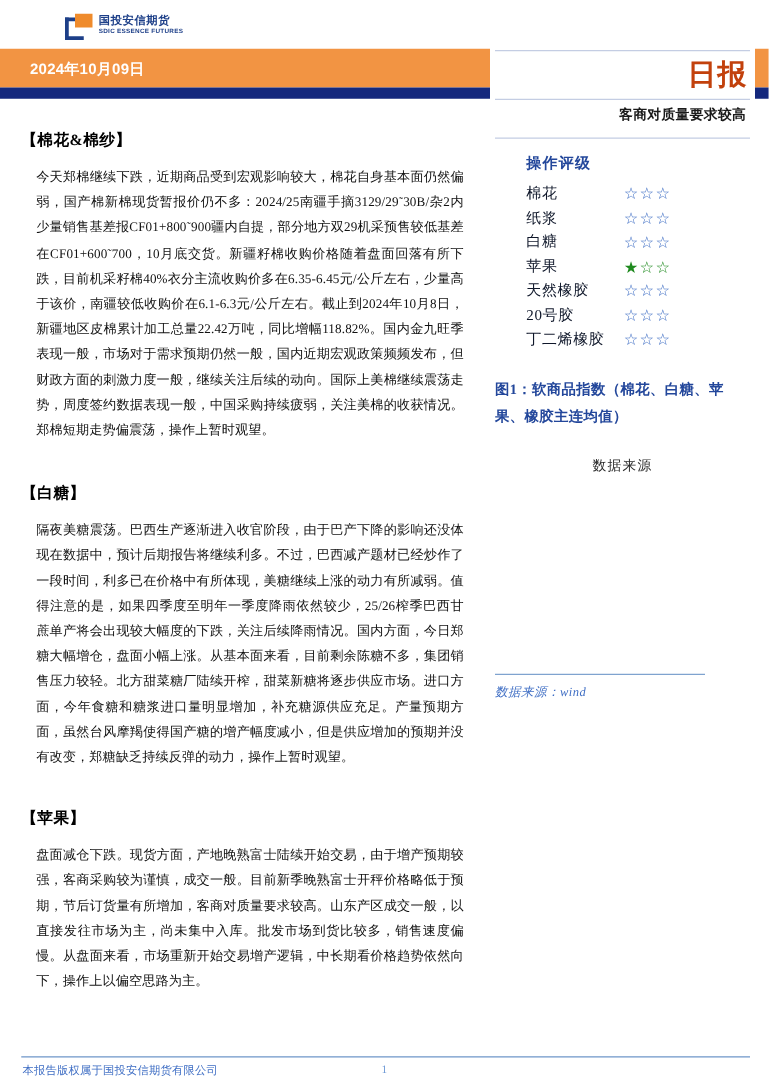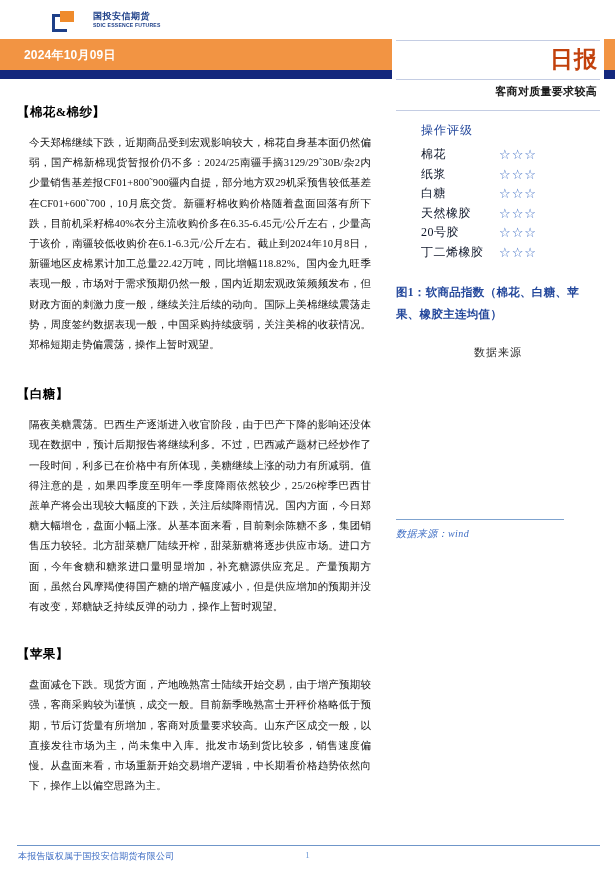--- a/index.html
+++ b/index.html
@@ -15,21 +15,21 @@
     overflow: hidden;
   }
 
   
   .logo-wrap {
     position: absolute;
     left: 22px;
     top: 11px;
     display: flex;
     align-items: flex-start;
-    gap: 19px;
+    gap: 5px;
     padding-left: 30px;
   }
   .logo-mark {
     position: relative;
     width: 22px;
     height: 22px;
     flex: 0 0 auto;
   }
   .logo-mark .lm-blue {
     position: absolute;
@@ -176,21 +176,21 @@
     left: 396px;
     top: 122px;
     width: 204px;
   }
   .rating-box {
     padding-left: 25px;
   }
   .rating-head {
     font-family: "Liberation Serif", serif;
     font-size: 12px;
-    font-weight: normal;
+    font-weight: bold;
     color: #23479b;
     letter-spacing: 1px;
     margin-bottom: 6px;
   }
   .rating-row {
     display: flex;
     align-items: center;
     height: 19.5px;
   }
   .rating-name {
@@ -341,20 +341,24 @@
     <div class="rating-row">
       <span class="rating-name">纸浆</span>
       <span class="rating-stars blue">☆☆☆</span>
     </div>
 
     <div class="rating-row">
       <span class="rating-name">白糖</span>
       <span class="rating-stars blue">☆☆☆</span>
     </div>
 
+    <div class="rating-row">
+      <span class="rating-name">苹果</span>
+      <span class="rating-stars green">★☆☆</span>
+    </div>
 
     <div class="rating-row">
       <span class="rating-name">天然橡胶</span>
       <span class="rating-stars blue">☆☆☆</span>
     </div>
 
     <div class="rating-row">
       <span class="rating-name">20号胶</span>
       <span class="rating-stars blue">☆☆☆</span>
     </div>

